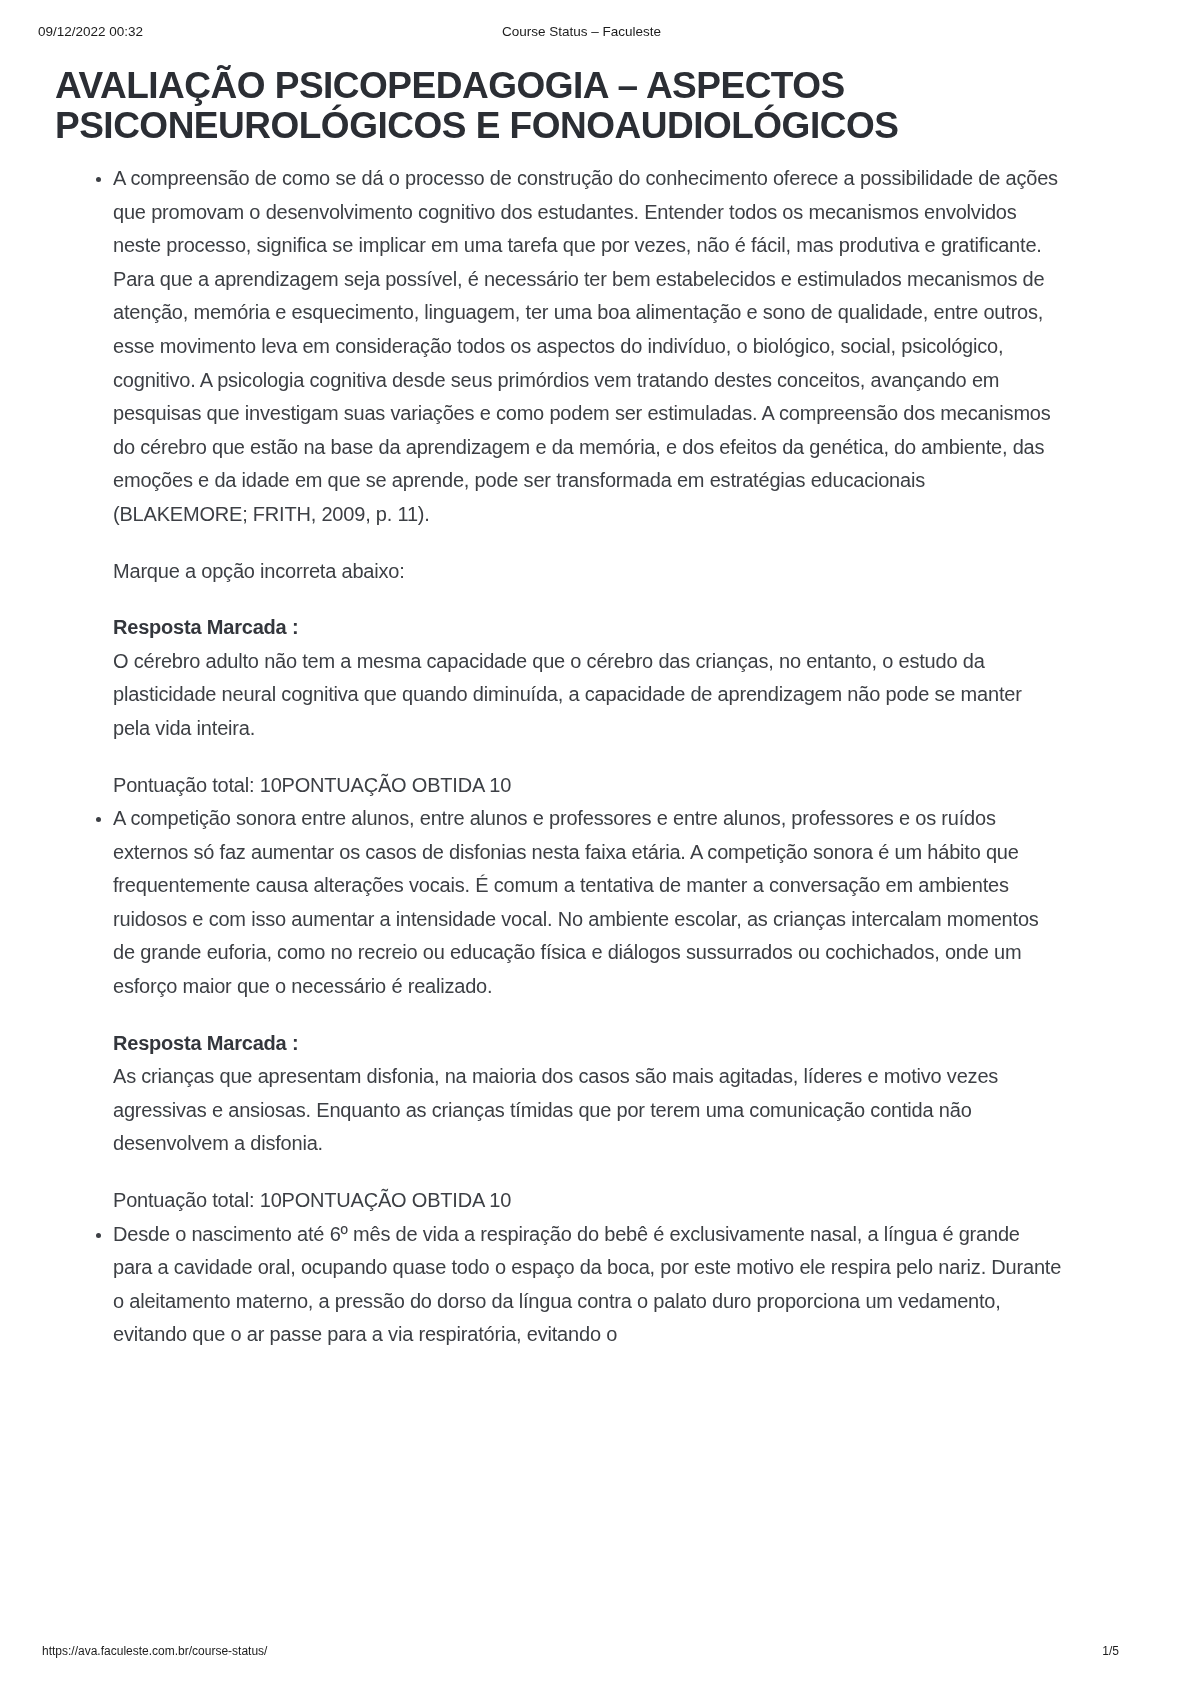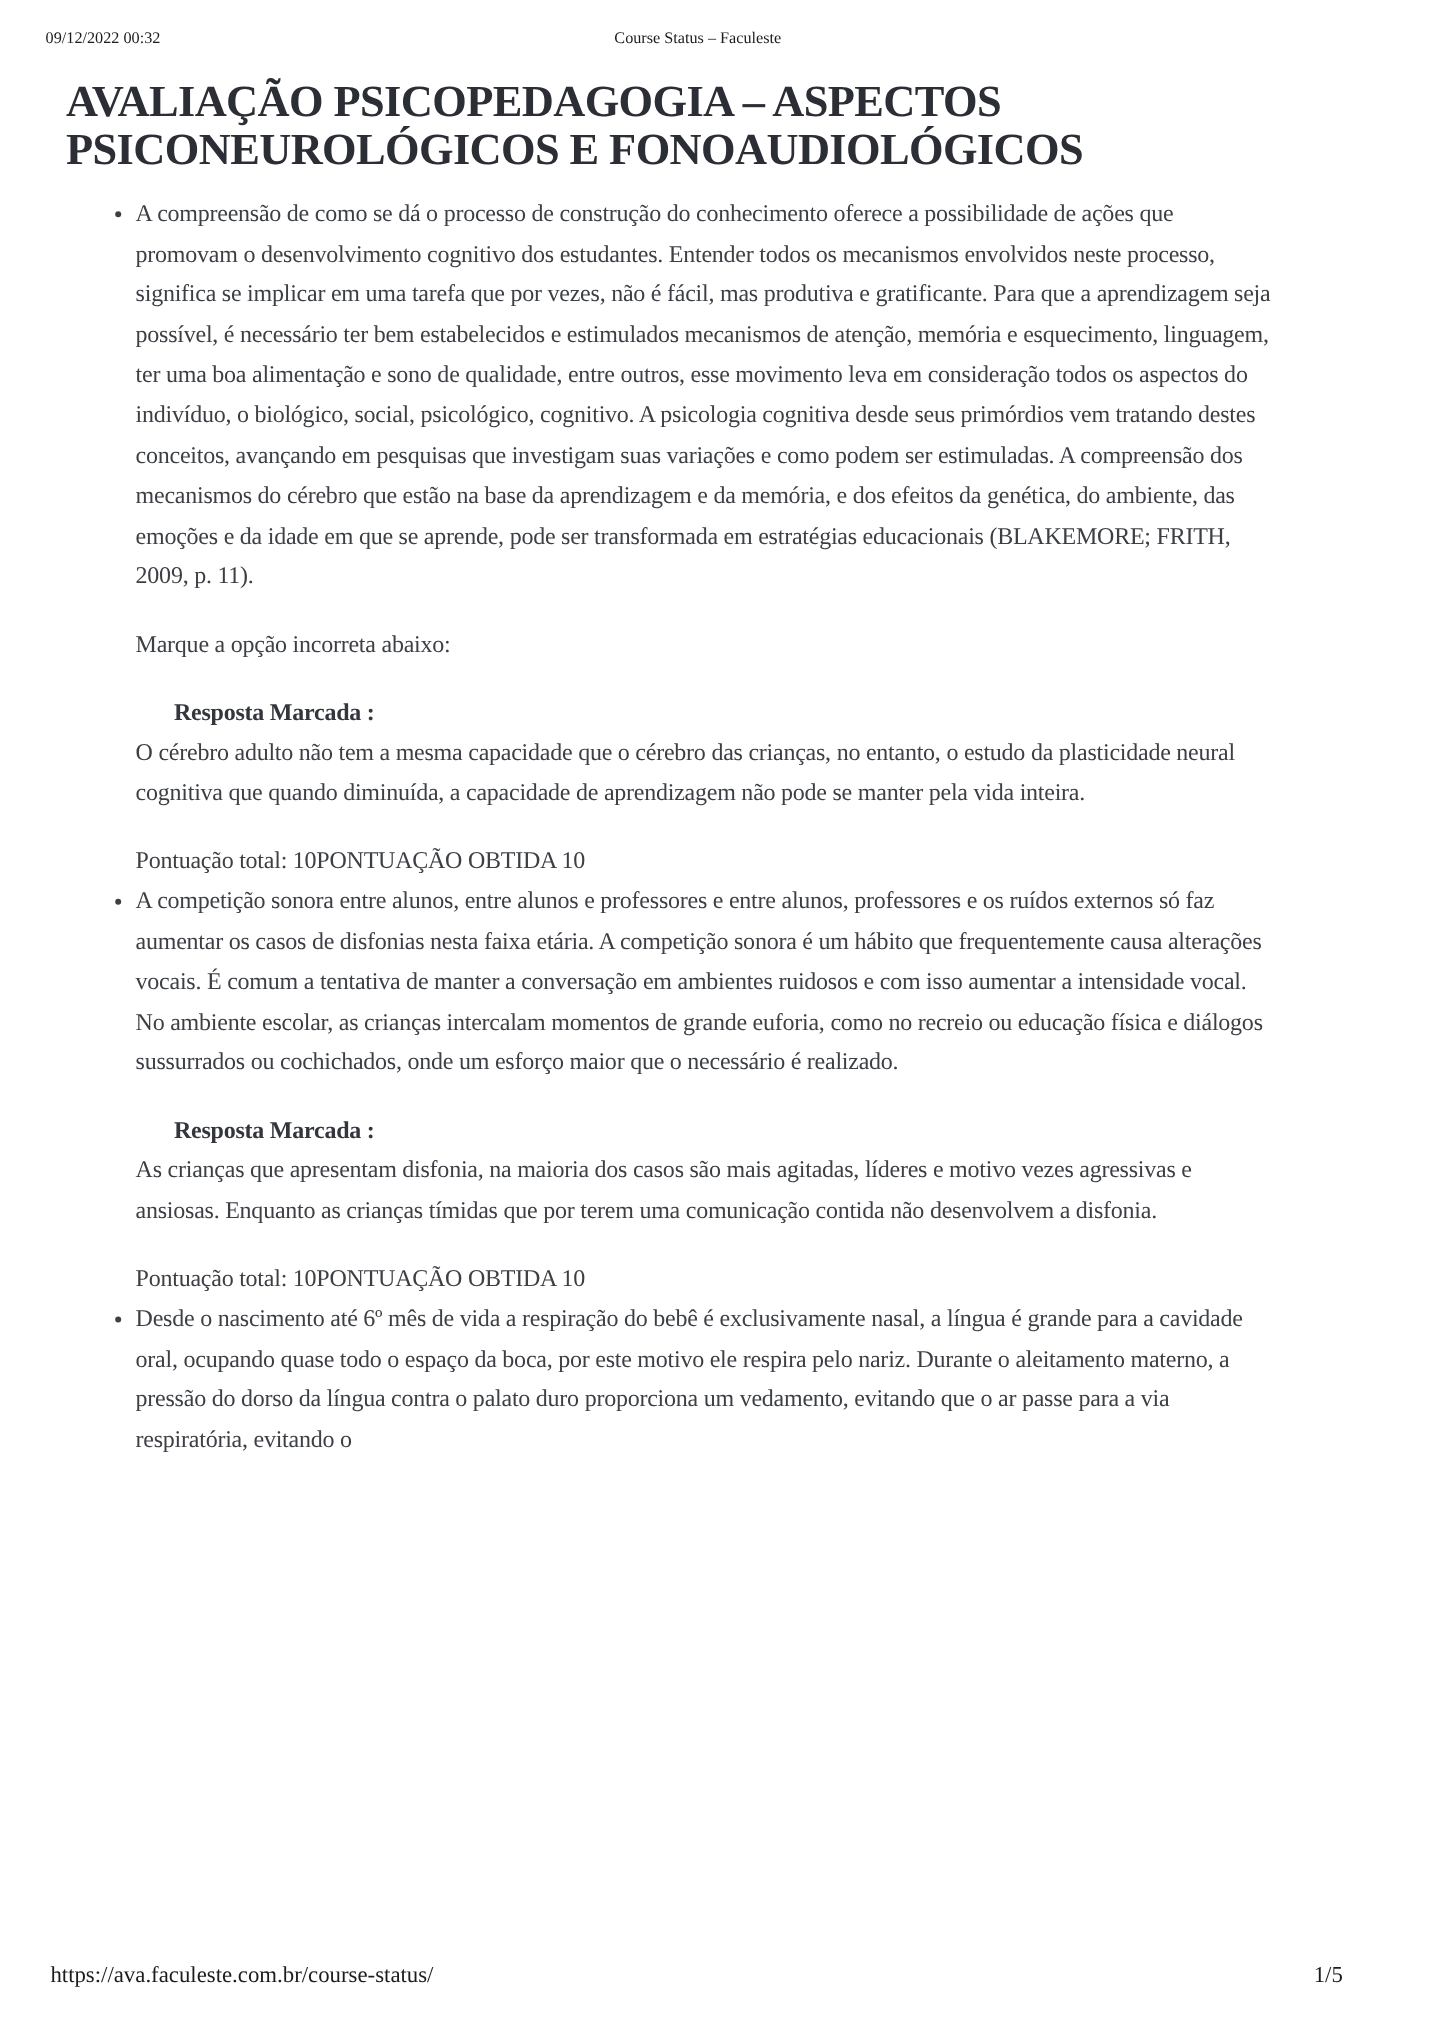--- a/index.html
+++ b/index.html
@@ -6,21 +6,21 @@
     margin: 0;
     padding: 0;
     background: #ffffff;
   }
   .page {
     position: relative;
     width: 1163px;
     height: 1684px;
     background: #ffffff;
     overflow: hidden;
-    font-family: Liberation Serif, serif;
+    font-family: Liberation Sans, sans-serif;
     color: #3c3f44;
   }
   
   .print-header {
     position: absolute;
     top: 24px;
     left: 38px;
     right: 38px;
     height: 20px;
     font-size: 13.5px;
@@ -66,34 +66,33 @@
   }
   ul.question-list li p:first-child {
     margin-top: 0;
   }
   ul.question-list li p.score {
     margin-bottom: 0;
   }
   .answer-label {
     font-weight: 700;
     color: #33363c;
-    margin-left: 32px;
   }
   .answer-text {
     display: block;
   }
   
   .print-footer {
     position: absolute;
     left: 42px;
     right: 44px;
     bottom: 26px;
     display: flex;
     justify-content: space-between;
-    font-size: 19px;
+    font-size: 12px;
     color: #1c1c1c;
   }
 </style>
 </head>
 <body>
 
 <div class="page">
 
   <div class="print-header">
     <span class="date">09/12/2022 00:32</span>

